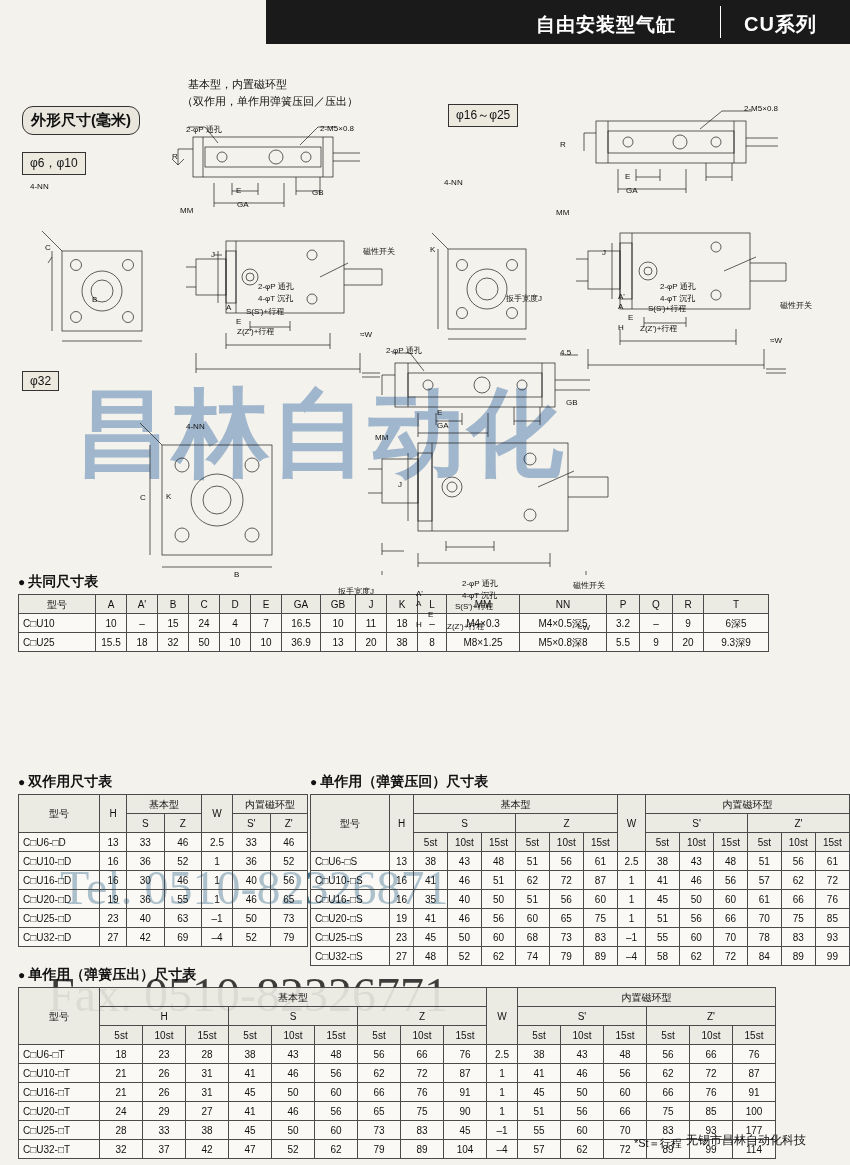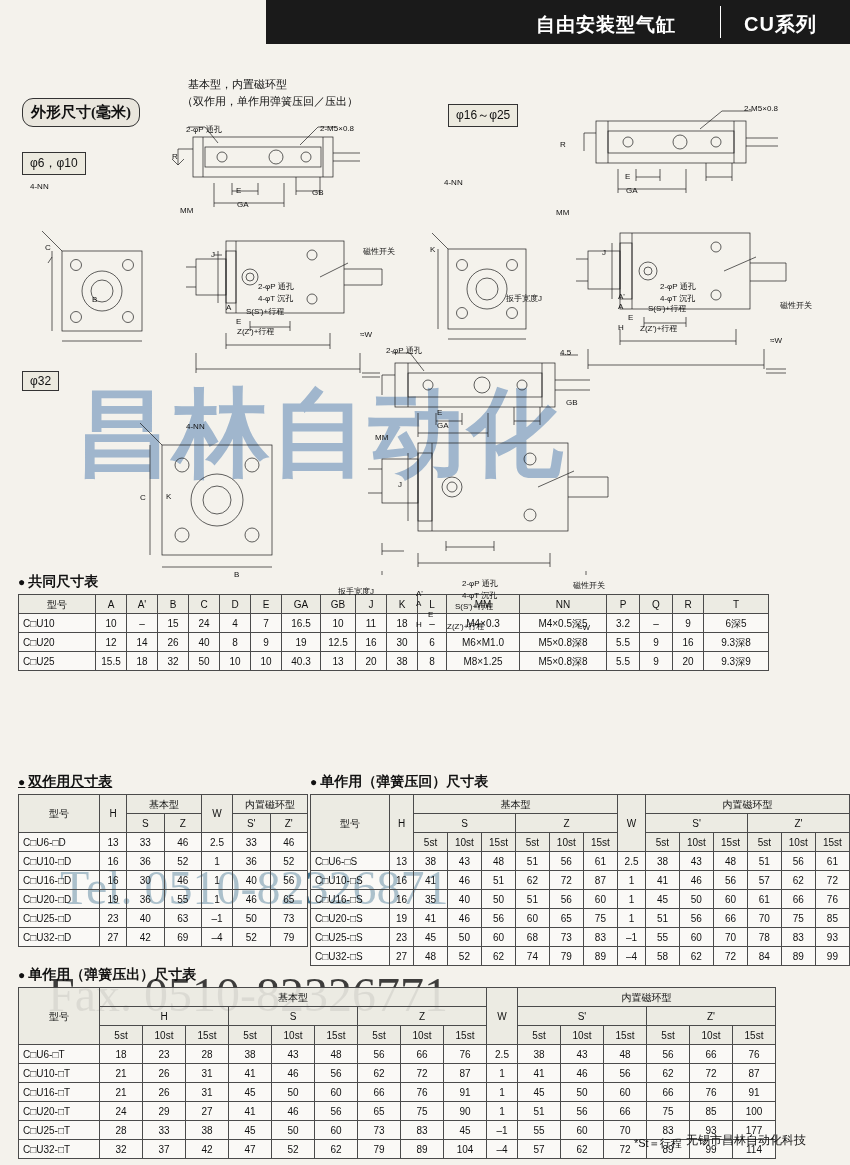--- a/index.html
+++ b/index.html
@@ -100,21 +100,21 @@
   <div class="wm-tel">Tel. 0510-82326871</div>
   <div class="wm-fax">Fax. 0510-82326771</div>
 </div>
 
 <div class="header">
   <div class="txt">自由安装型气缸</div>
   <div class="divider"></div>
   <div class="series">CU系列</div>
 </div>
 
-<div class="boxtitle" style="left:22px;top:98px;font-family:Liberation Serif, serif;">外形尺寸(毫米)</div>
+<div class="boxtitle" style="left:22px;top:106px;">外形尺寸(毫米)</div>
 
 <div class="dwg-label cn" style="left:188px;top:77px;font-size:11px;">基本型，内置磁环型</div>
 <div class="dwg-label cn" style="left:182px;top:94px;font-size:11px;">（双作用，单作用弹簧压回／压出）</div>
 
 <div class="smallbox" style="left:22px;top:152px;">φ6，φ10</div>
 <div class="smallbox" style="left:448px;top:104px;">φ16～φ25</div>
 <div class="smallbox" style="left:22px;top:371px;">φ32</div>
 
 <div class="draw" style="left:0;top:55px;">
 <svg width="850" height="520" viewBox="0 0 850 520">
@@ -425,64 +425,44 @@
           <td>18</td>
           <td>–</td>
           <td>M4×0.3</td>
           <td>M4×0.5深5</td>
           <td>3.2</td>
           <td>–</td>
           <td>9</td>
           <td>6深5</td>
         </tr>
         <tr>
-          <td class="nm">C□U20</td>
-          <td>12</td>
-          <td>14</td>
-          <td>26</td>
-          <td>40</td>
-          <td>8</td>
-          <td>9</td>
-          <td>19</td>
-          <td>12.5</td>
-          <td>16</td>
-          <td>30</td>
-          <td>6</td>
-          <td>M6×M1.0</td>
-          <td>M5×0.8深8</td>
-          <td>5.5</td>
-          <td>9</td>
-          <td>16</td>
-          <td>9.3深8</td>
-        </tr>
-        <tr>
           <td class="nm">C□U25</td>
           <td>15.5</td>
           <td>18</td>
           <td>32</td>
           <td>50</td>
           <td>10</td>
           <td>10</td>
-          <td>40.3</td>
+          <td>36.9</td>
           <td>13</td>
           <td>20</td>
           <td>38</td>
           <td>8</td>
           <td>M8×1.25</td>
           <td>M5×0.8深8</td>
           <td>5.5</td>
           <td>9</td>
           <td>20</td>
           <td>9.3深9</td>
         </tr>
       </tbody>
   </table>
 </div>
 
-<div class="sect-title" style="left:18px;top:773px;text-decoration:underline;">双作用尺寸表</div>
+<div class="sect-title" style="left:18px;top:773px;">双作用尺寸表</div>
 <div class="tbl-wrap" style="left:18px;top:794px;">
   <table>
     <thead>
       <tr>
         <th rowspan="2" style="width:76px;">型号</th>
         <th rowspan="2" style="width:22px;">H</th>
         <th colspan="2" style="width:70px;">基本型</th>
         <th rowspan="2" style="width:26px;">W</th>
         <th colspan="2" style="width:70px;">内置磁环型</th>
       </tr>

